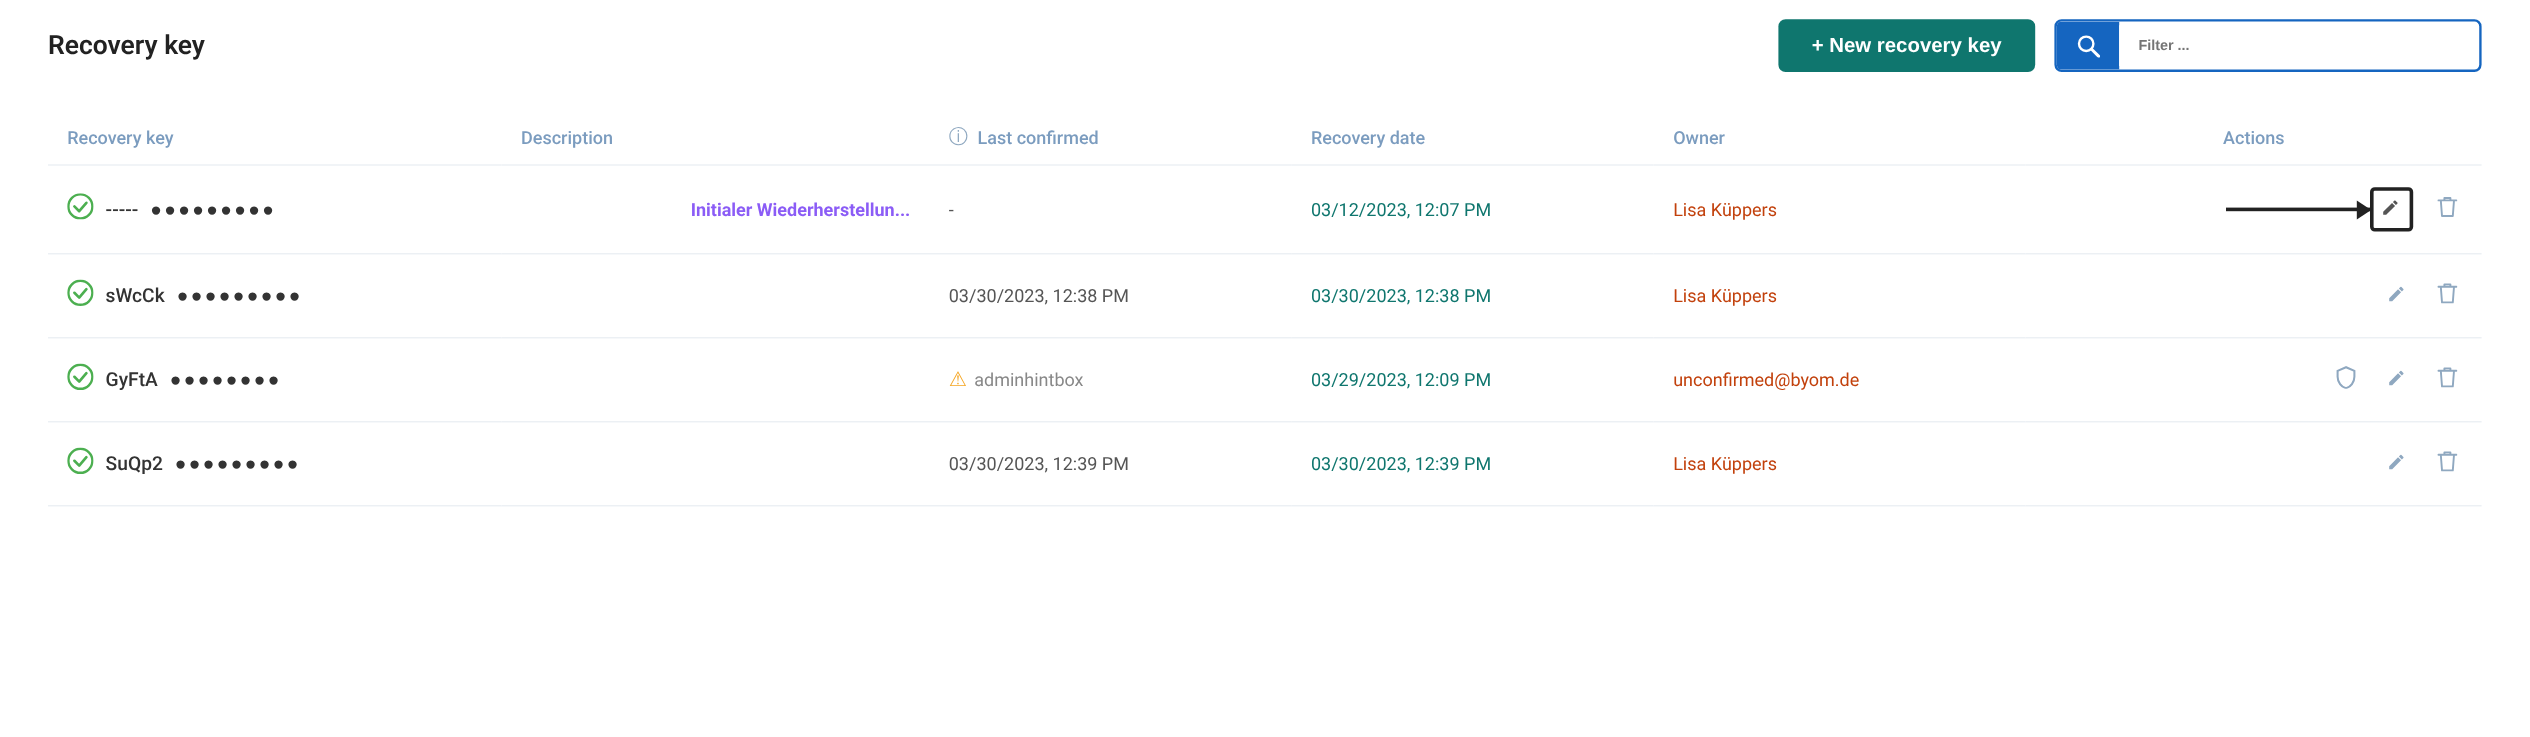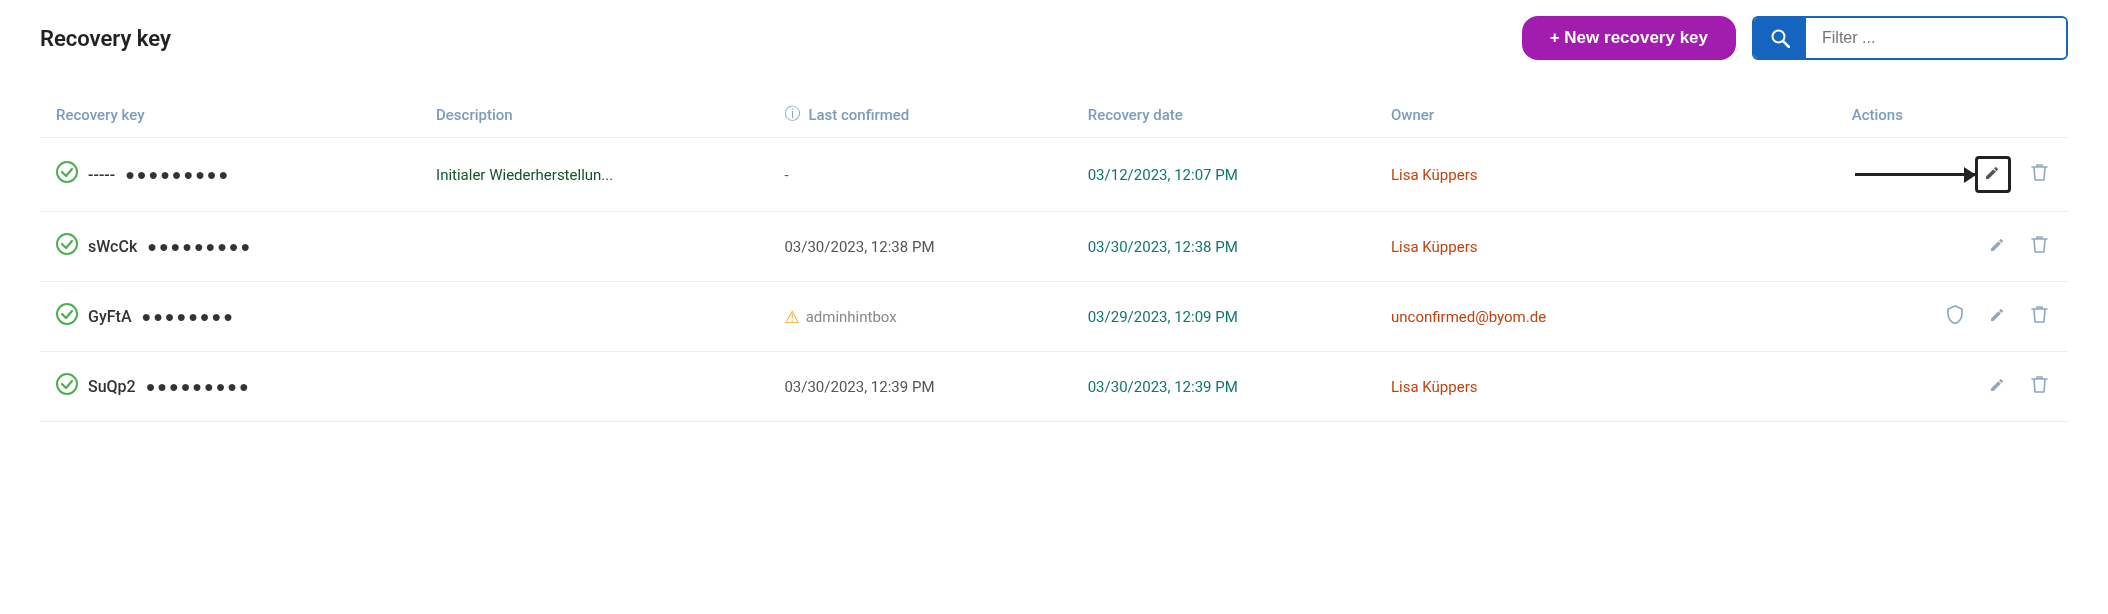--- a/index.html
+++ b/index.html
@@ -27,24 +27,24 @@
     }
     .header-actions {
       display: flex;
       align-items: center;
       gap: 16px;
     }
     .btn-new {
       display: flex;
       align-items: center;
       gap: 8px;
-      background: #a21caf;
+      background: #0f766e;
       color: #fff;
       border: none;
-      border-radius: 16px;
+      border-radius: 6px;
       padding: 12px 28px;
       font-size: 17px;
       font-weight: 600;
       cursor: pointer;
     }
     .filter-box {
       display: flex;
       align-items: center;
       border: 2px solid #1565c0;
       border-radius: 6px;
@@ -55,23 +55,24 @@
       border: none;
       padding: 10px 16px;
       cursor: pointer;
       display: flex;
       align-items: center;
     }
     .filter-input {
       border: none;
       outline: none;
       padding: 10px 16px;
-      font-size: 16px;
+      font-size: 12px;
       color: #999;
-      width: 260px;
+      width: 300px;
+      font-weight: bold;
     }
     table {
       width: 100%;
       border-collapse: collapse;
     }
     thead tr th {
       text-align: left;
       padding: 12px 16px;
       color: #7b9cbf;
       font-weight: 500;
@@ -99,26 +100,27 @@
       font-size: 20px;
     }
     .key-name {
       font-weight: 500;
     }
     .dots {
       letter-spacing: 2px;
       color: #333;
     }
     .description-cell {
-      font-weight: 400;
-      color: #14532d;
+      font-weight: 700;
+      color: #8b5cf6;
       max-width: 280px;
       white-space: nowrap;
       overflow: hidden;
       text-overflow: ellipsis;
+      text-align: right;
     }
     .last-confirmed-cell {
       color: #555;
     }
     .creation-date-cell {
       color: #0f766e;
     }
     .owner-cell {
       color: #c2410c;
     }

